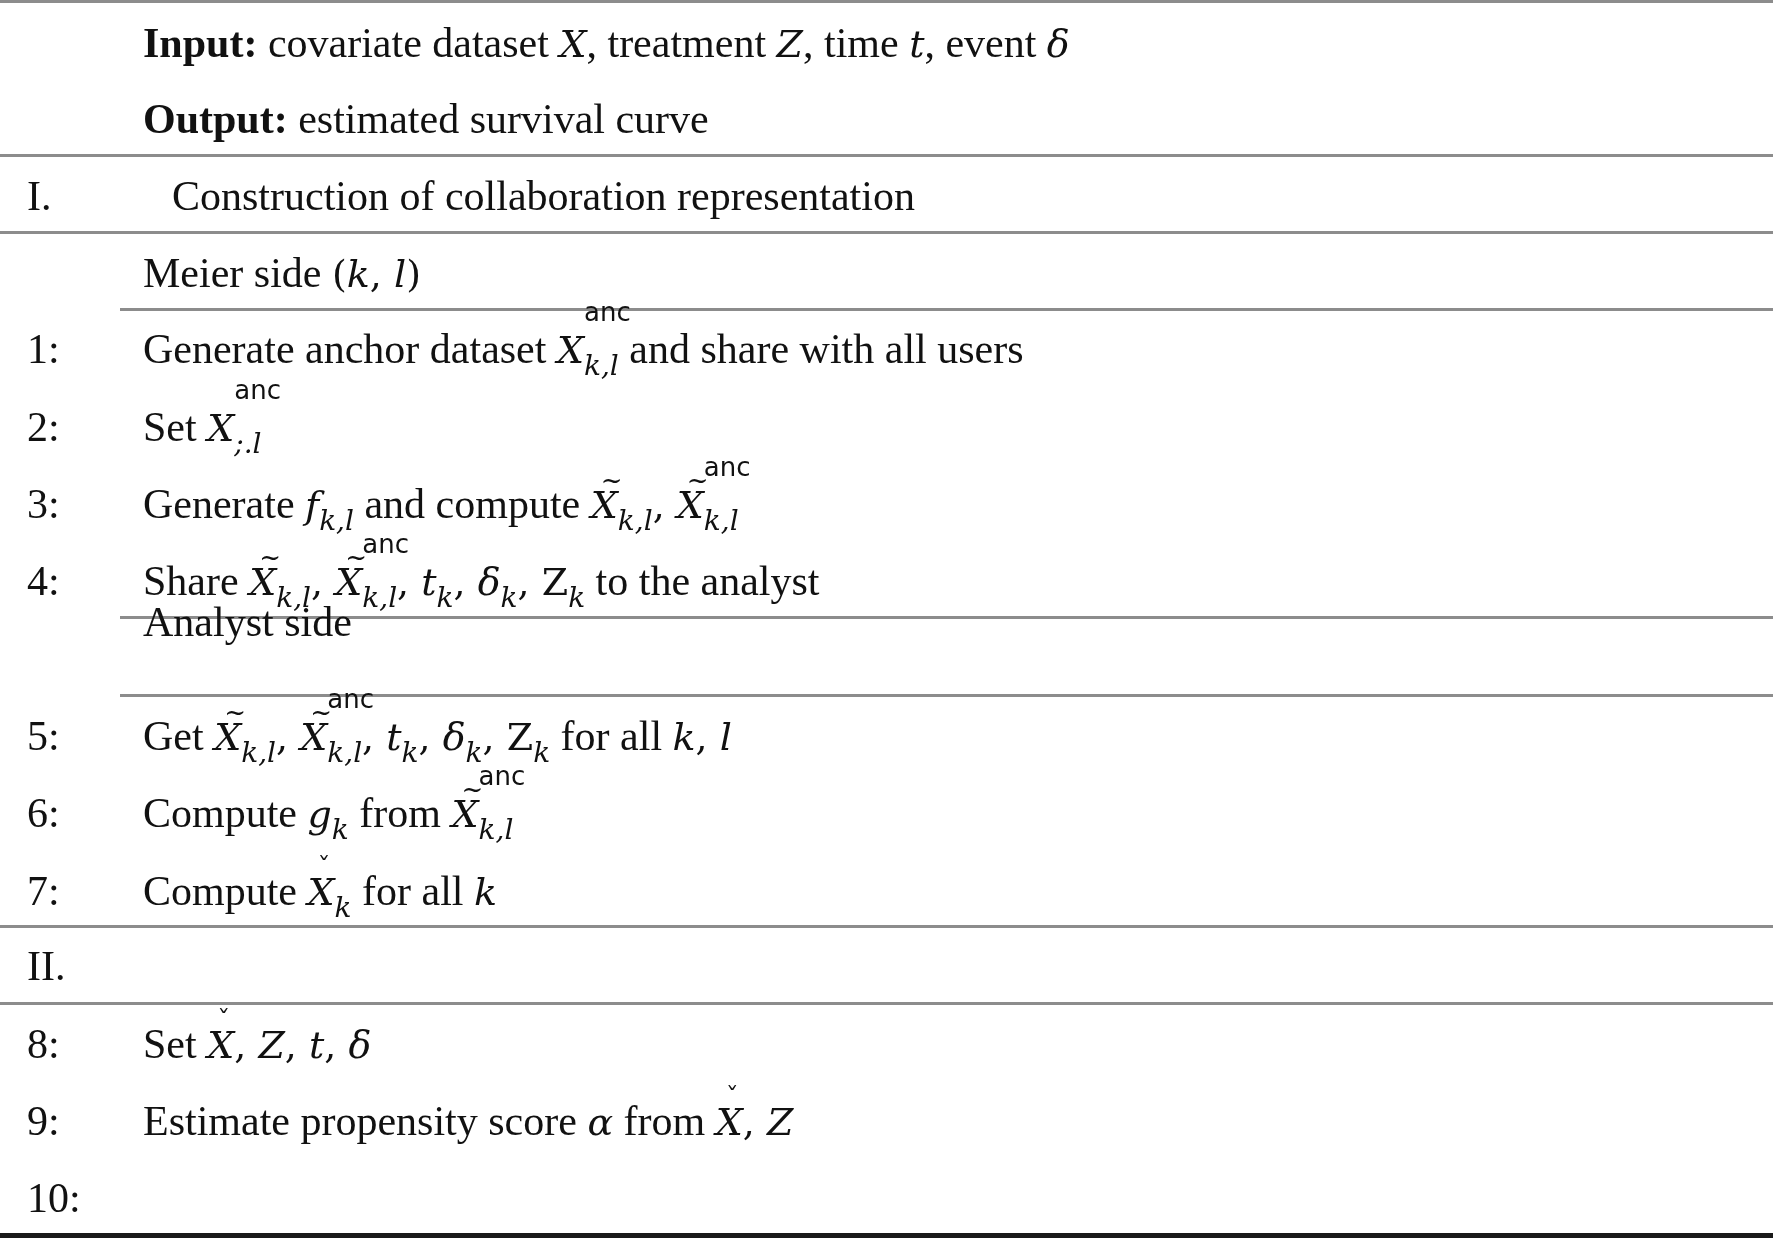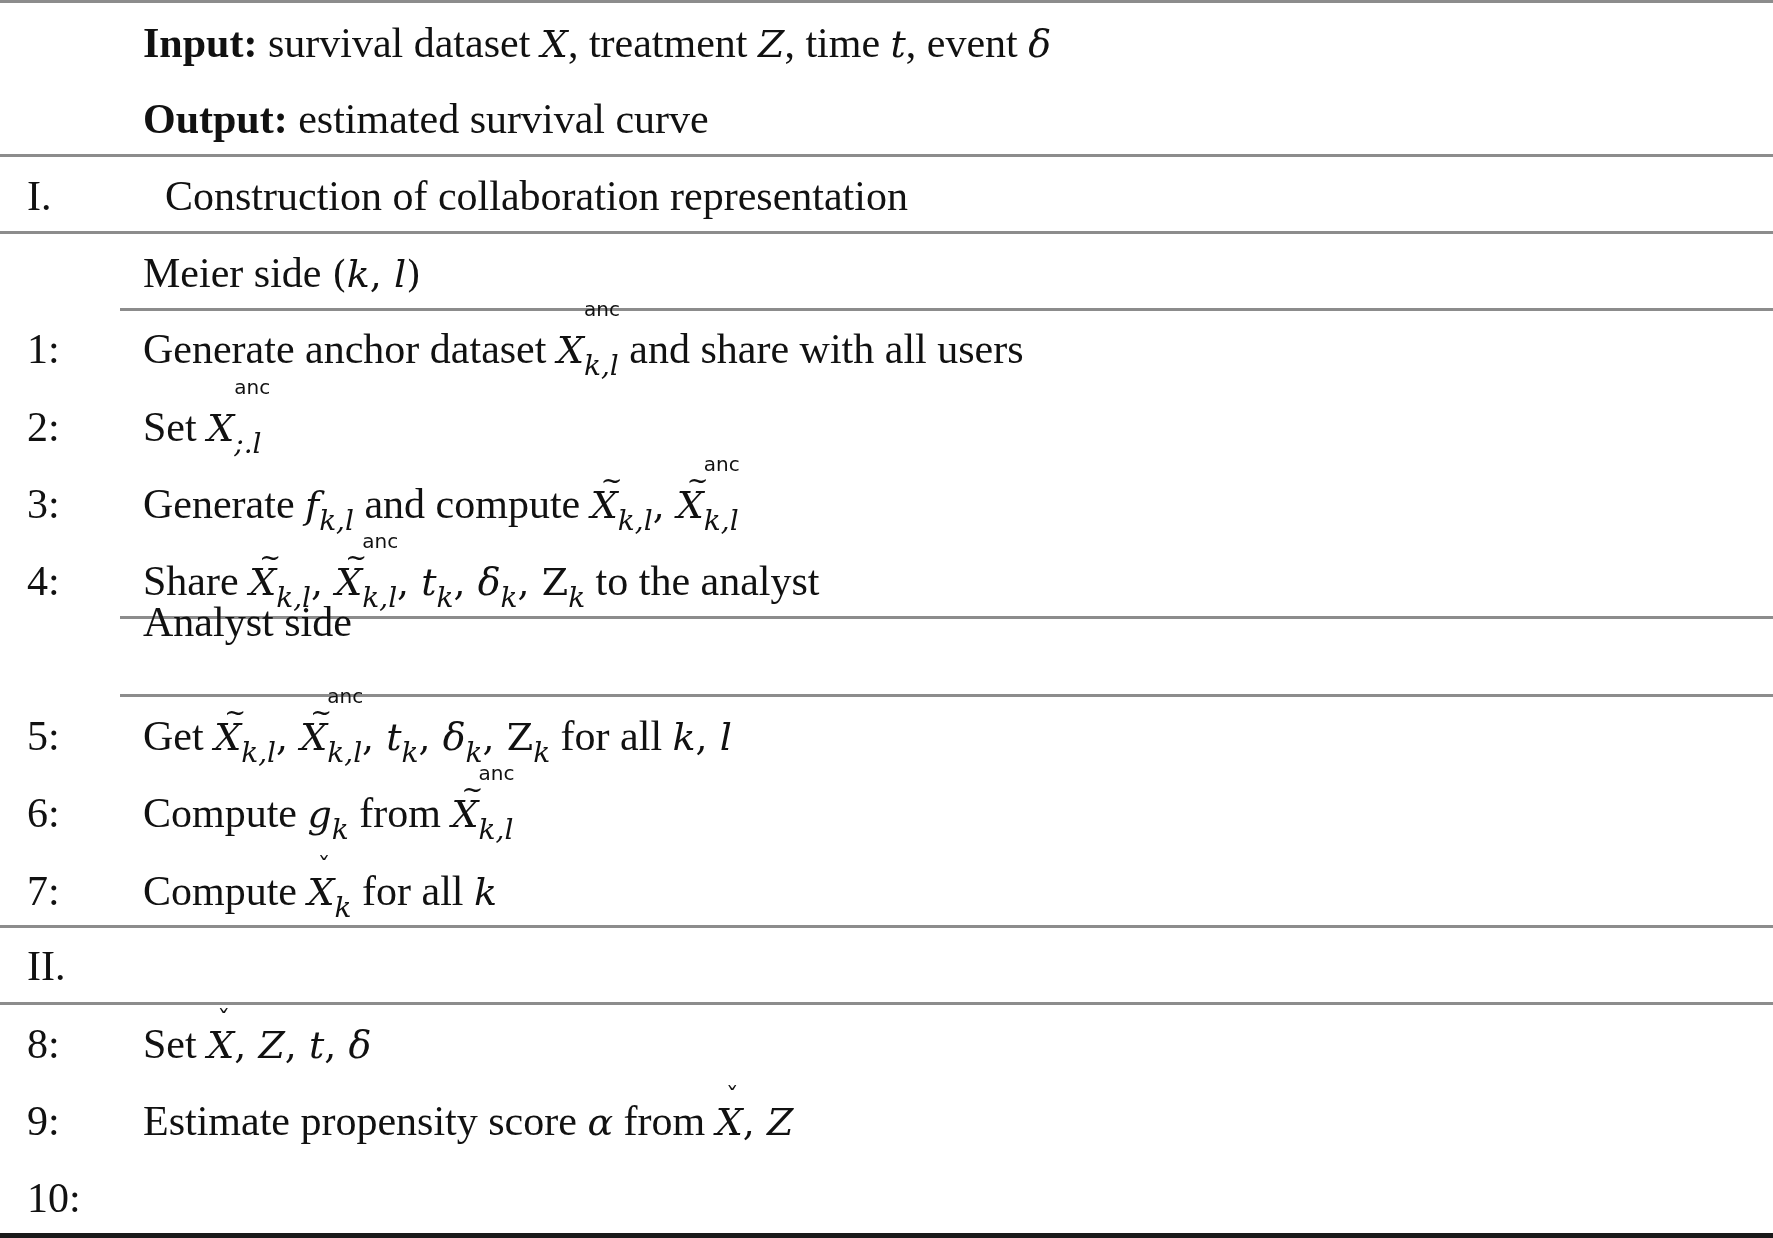--- a/index.html
+++ b/index.html
@@ -4,49 +4,49 @@
 <style>
   html, body { margin: 0; padding: 0; background: #ffffff; }
   body { width: 1773px; height: 1238px; position: relative; overflow: hidden;
          font-family: "Liberation Serif", "DejaVu Serif", serif; color: #111; }
   .hline { position: absolute; height: 3px; background: #8c8c8c; }
   .hline.top { top: 0; left: 0; width: 1773px; height: 3px; }
   .hline.bottom { top: 1233px; left: 0; width: 1773px; height: 5px; background: #1a1a1a; }
   .row { position: absolute; left: 0; width: 1773px; height: 60px; font-size: 42px; line-height: 60px; white-space: nowrap; }
   .num { position: absolute; left: 27px; }
   .body { position: absolute; left: 143px; }
-  .body.section { left: 165px; }
+  .body.section { left: 172px; }
   .bold { font-weight: bold; }
   .m { font-style: italic; font-family: "DejaVu Serif", "Liberation Serif", serif; font-size: 38px; }
   .up { font-style: normal; font-family: "DejaVu Serif", "Liberation Serif", serif; font-size: 38px; }
   .sub, .sup { position: relative; font-size: 28px; }
   .sub { top: 12px; font-style: italic; font-family: "DejaVu Serif", serif; }
   .ss { display: inline-block; position: relative; vertical-align: baseline; }
-  .ss .sp { position: absolute; left: 0; top: -20px; font-size: 20px; font-family: "DejaVu Sans", sans-serif; line-height: 1; }
+  .ss .sp { position: absolute; left: 0; top: -20px; font-size: 26px; font-family: "DejaVu Sans", sans-serif; line-height: 1; }
   .ss .sb { position: relative; top: 12px; font-size: 28px; font-style: italic; font-family: "DejaVu Serif", serif; }
   .acc { position: relative; display: inline-block; }
   .acc .mark { position: absolute; left: 10px; top: -8px; font-size: 26px; font-style: normal; line-height: 1; }
 </style>
 </head>
 <body>
 
 <div class="hline top"></div>
 <div class="hline" style="top:154px;left:0;width:1773px;"></div>
 <div class="hline" style="top:231px;left:0;width:1773px;"></div>
 <div class="hline" style="top:308px;left:120px;width:1653px;"></div>
 <div class="hline" style="top:616px;left:120px;width:1653px;"></div>
 <div class="hline" style="top:694px;left:120px;width:1653px;"></div>
 <div class="hline" style="top:925px;left:0;width:1773px;"></div>
 <div class="hline" style="top:1002px;left:0;width:1773px;"></div>
 <div class="hline bottom"></div>
 
 <div class="row" style="top:13px;">
   <span class="body">
     <span class="bold">Input:</span>
-    <span>survival dataset </span><span class="m">X</span><span>, treatment </span><span class="m">Z</span><span>,  time </span><span class="m">t</span><span>, event </span><span class="m">δ</span>
+    <span>covariate dataset </span><span class="m">X</span><span>, treatment </span><span class="m">Z</span><span>,  time </span><span class="m">t</span><span>, event </span><span class="m">δ</span>
   </span>
 </div>
 
 <div class="row" style="top:89px;">
   <span class="body">
     <span class="bold">Output:</span>
     <span>estimated survival curve</span>
   </span>
 </div>
 

